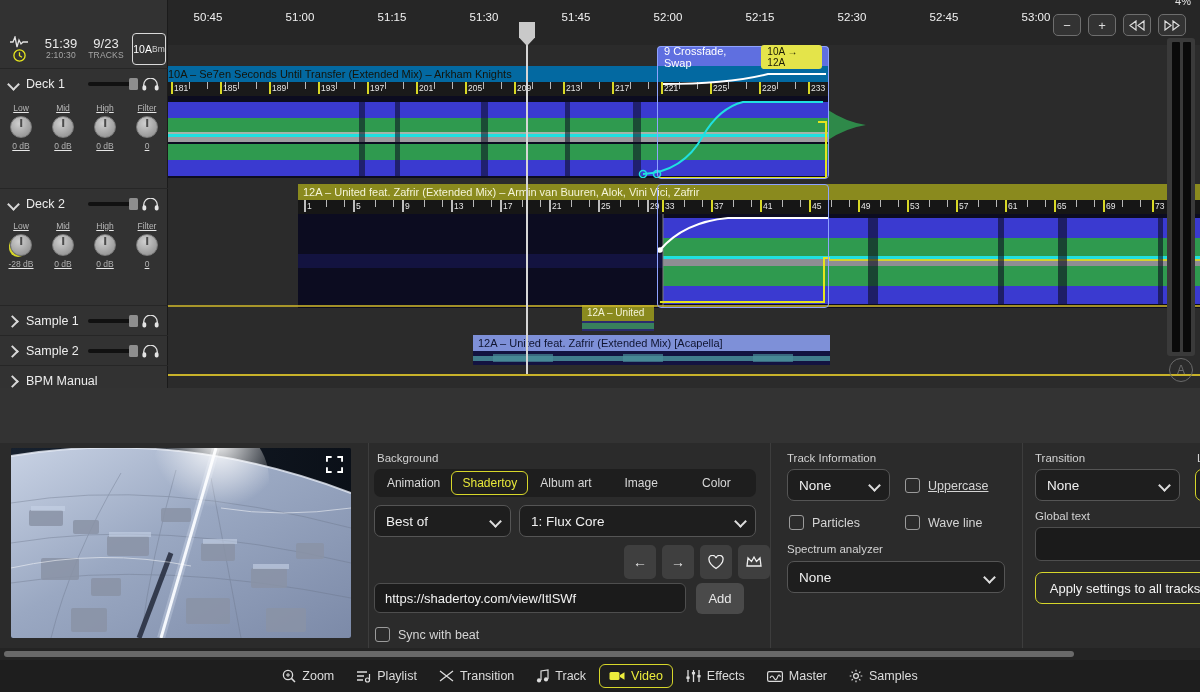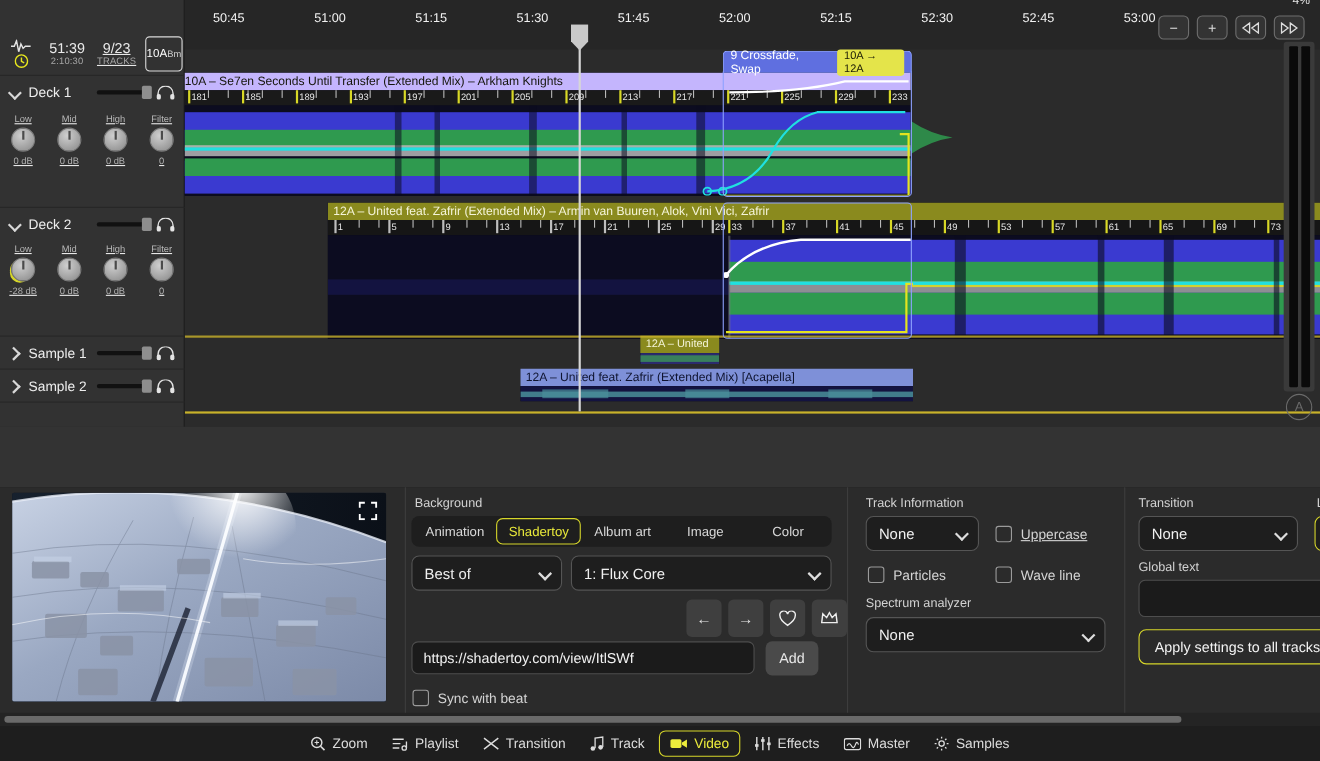--- a/index.html
+++ b/index.html
@@ -15,21 +15,21 @@
   
   .top{ position:absolute; left:0; top:0; width:1200px; height:388px; background:#2e2e2e; }
 
   
   .mixer{ position:absolute; left:0; top:0; width:168px; height:388px; background:#323232; border-right:1px solid #1b1b1b;}
   .buffer{ position:absolute; left:0; top:10px; width:168px; height:22px; font-size:11.5px; color:#dcdcdc; padding-left:9px; }
   .statrow{ position:absolute; left:0; top:30px; width:168px; height:38px; display:flex; align-items:center; }
   .stat{ text-align:center; }
   .stat.icon{ width:38px; display:flex; flex-direction:column; align-items:center; gap:1px;}
   .stat.t1{ width:46px;}
-  .stat.t2{ width:44px;text-decoration:underline;}
+  .stat.t2{ width:44px;}
   .big{ font-size:13px; color:#eaeaea; line-height:13px;}
   .sub{ font-size:8.5px; color:#a6a6a6; line-height:11px; letter-spacing:.2px;}
   .keybox{ width:34px; height:32px; border:1.4px solid #d9d9d9; border-radius:4px;
            display:flex;flex-direction:row;align-items:center;justify-content:center;margin-left:4px;}
   .keybox .k{font-size:10.5px;line-height:11px;color:#fff;}
   .keybox .b{font-size:8.5px;line-height:10px;color:#cfcfcf;}
 
   .deckhdr{ position:absolute; left:0; width:168px; height:28px; display:flex; align-items:center; gap:6px; padding-left:8px;}
   .chev{ width:12px; height:12px; position:relative; flex:none;}
   .chev:before{content:"";position:absolute;left:1px;top:2px;width:7px;height:7px;border-right:2px solid #d8d8d8;border-bottom:2px solid #d8d8d8;transform:rotate(45deg);}
@@ -259,20 +259,24 @@
             <i class="knob"></i>
           </span>
         <svg class="hp" viewBox="0 0 20 15">
           <path d="M2 11V8a8 8 0 0 1 16 0v3" fill="none" stroke="#e4e4e4" stroke-width="1.5"></path>
           <rect x="0.5" y="8.5" width="4.5" height="6" rx="2" fill="#e4e4e4"></rect>
           <rect x="15" y="8.5" width="4.5" height="6" rx="2" fill="#e4e4e4"></rect>
         </svg>
       </div>
 
       <div class="divline" style="top:365px"></div>
+      <div class="deckhdr" style="top:367px">
+        <span class="chev right"></span>
+        <span class="deckname" style="width:auto">BPM Manual</span>
+      </div>
     </div>
 
     <div class="tl">
 
       <div class="ruler">
         <div class="rlabel" style="left:40px">50:45</div>
         <div class="rlabel" style="left:132px">51:00</div>
         <div class="rlabel" style="left:224px">51:15</div>
         <div class="rlabel" style="left:316px">51:30</div>
         <div class="rlabel" style="left:408px">51:45</div>
@@ -281,21 +285,21 @@
         <div class="rlabel" style="left:684px">52:30</div>
         <div class="rlabel" style="left:776px">52:45</div>
         <div class="rlabel" style="left:868px">53:00</div>
       </div>
 
       <div class="playhead" style="left:358px">
           <i class="head"></i>
         </div>
 
       <div class="clip" style="left:-5px; top:66px; width:665px; height:112px; background:#0c0c20;">
-        <div class="cliptitle" style="width:665px; background:#c4b5fd;">10A – Se7en Seconds Until Transfer (Extended Mix) – Arkham Knights</div>
+        <div class="cliptitle" style="width:665px; background:#0369a1;">10A – Se7en Seconds Until Transfer (Extended Mix) – Arkham Knights</div>
         <div class="beatbar" style="top:16px; width:665px; background:#1a1a1a;"></div>
         <div class="wave" style="top:30px; width:665px; height:82px;">
           <svg width="665" height="82" viewBox="0 0 665 82" preserveAspectRatio="none">
             <rect width="665" height="82" fill="#0c0c20"></rect>
             <g fill="#3a3ad0">
               <rect x="0" y="6" width="665" height="30"></rect>
               <rect x="0" y="50" width="665" height="30"></rect>
             </g>
             <g fill="#2f9a4f">
               <rect x="0" y="22" width="665" height="16"></rect>

